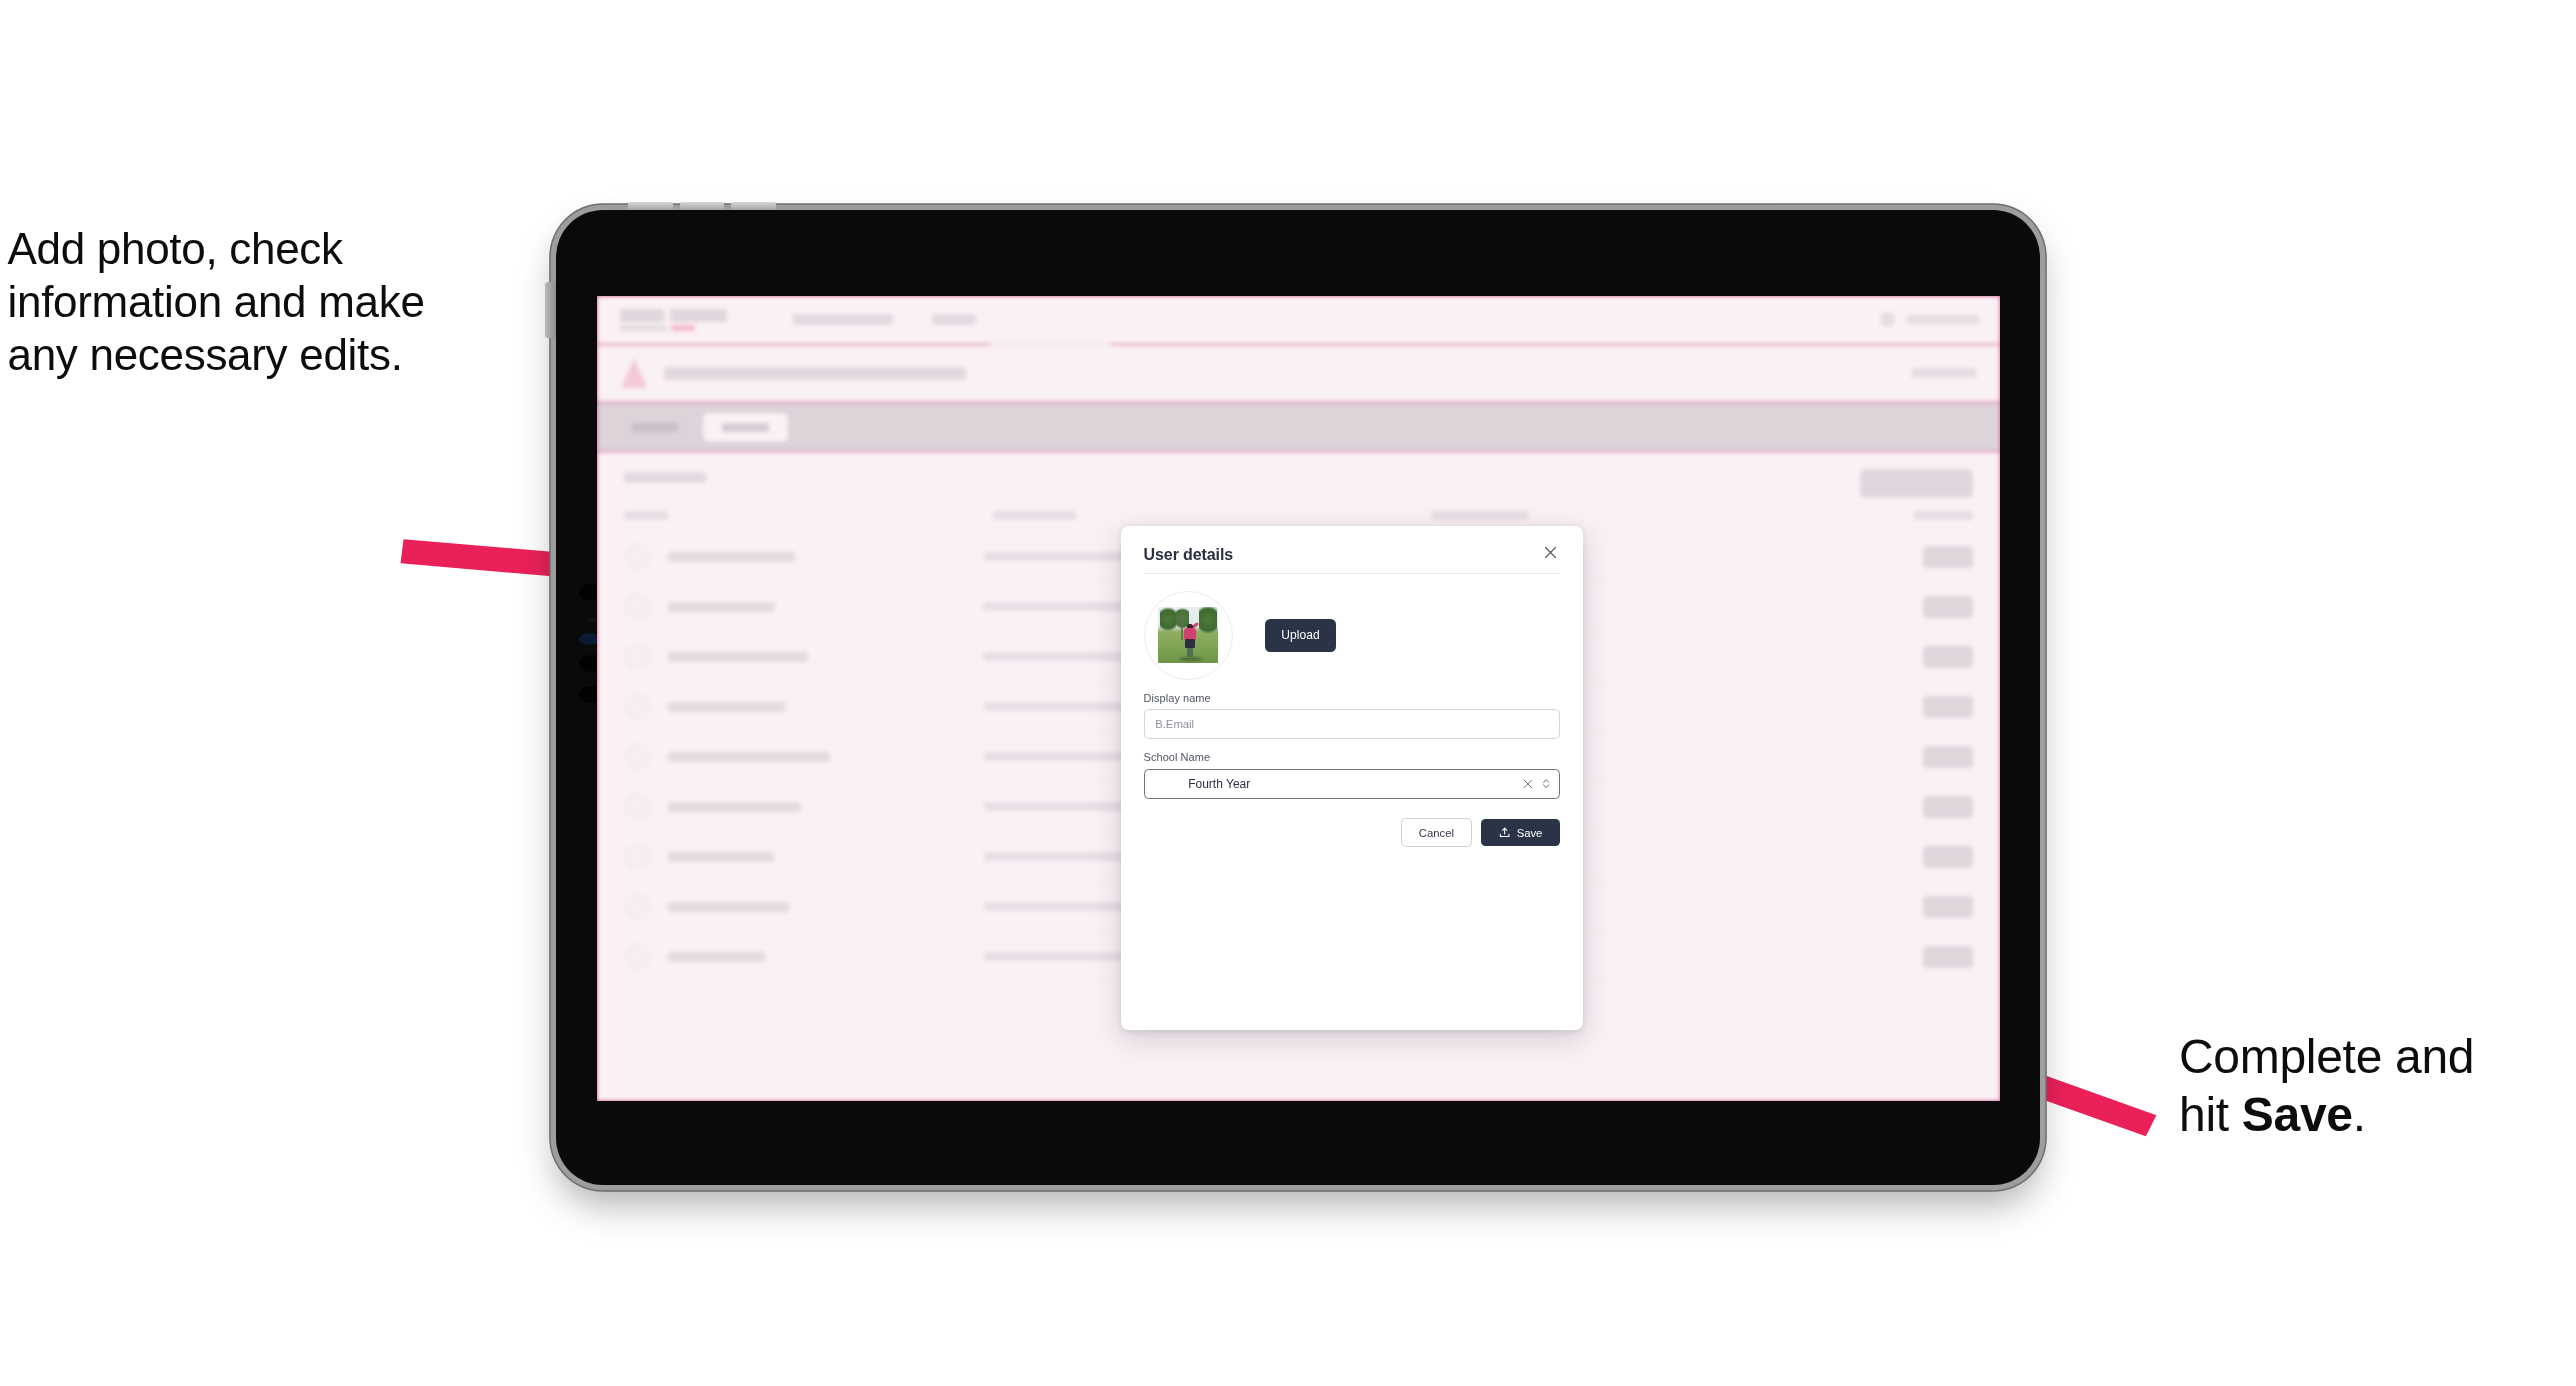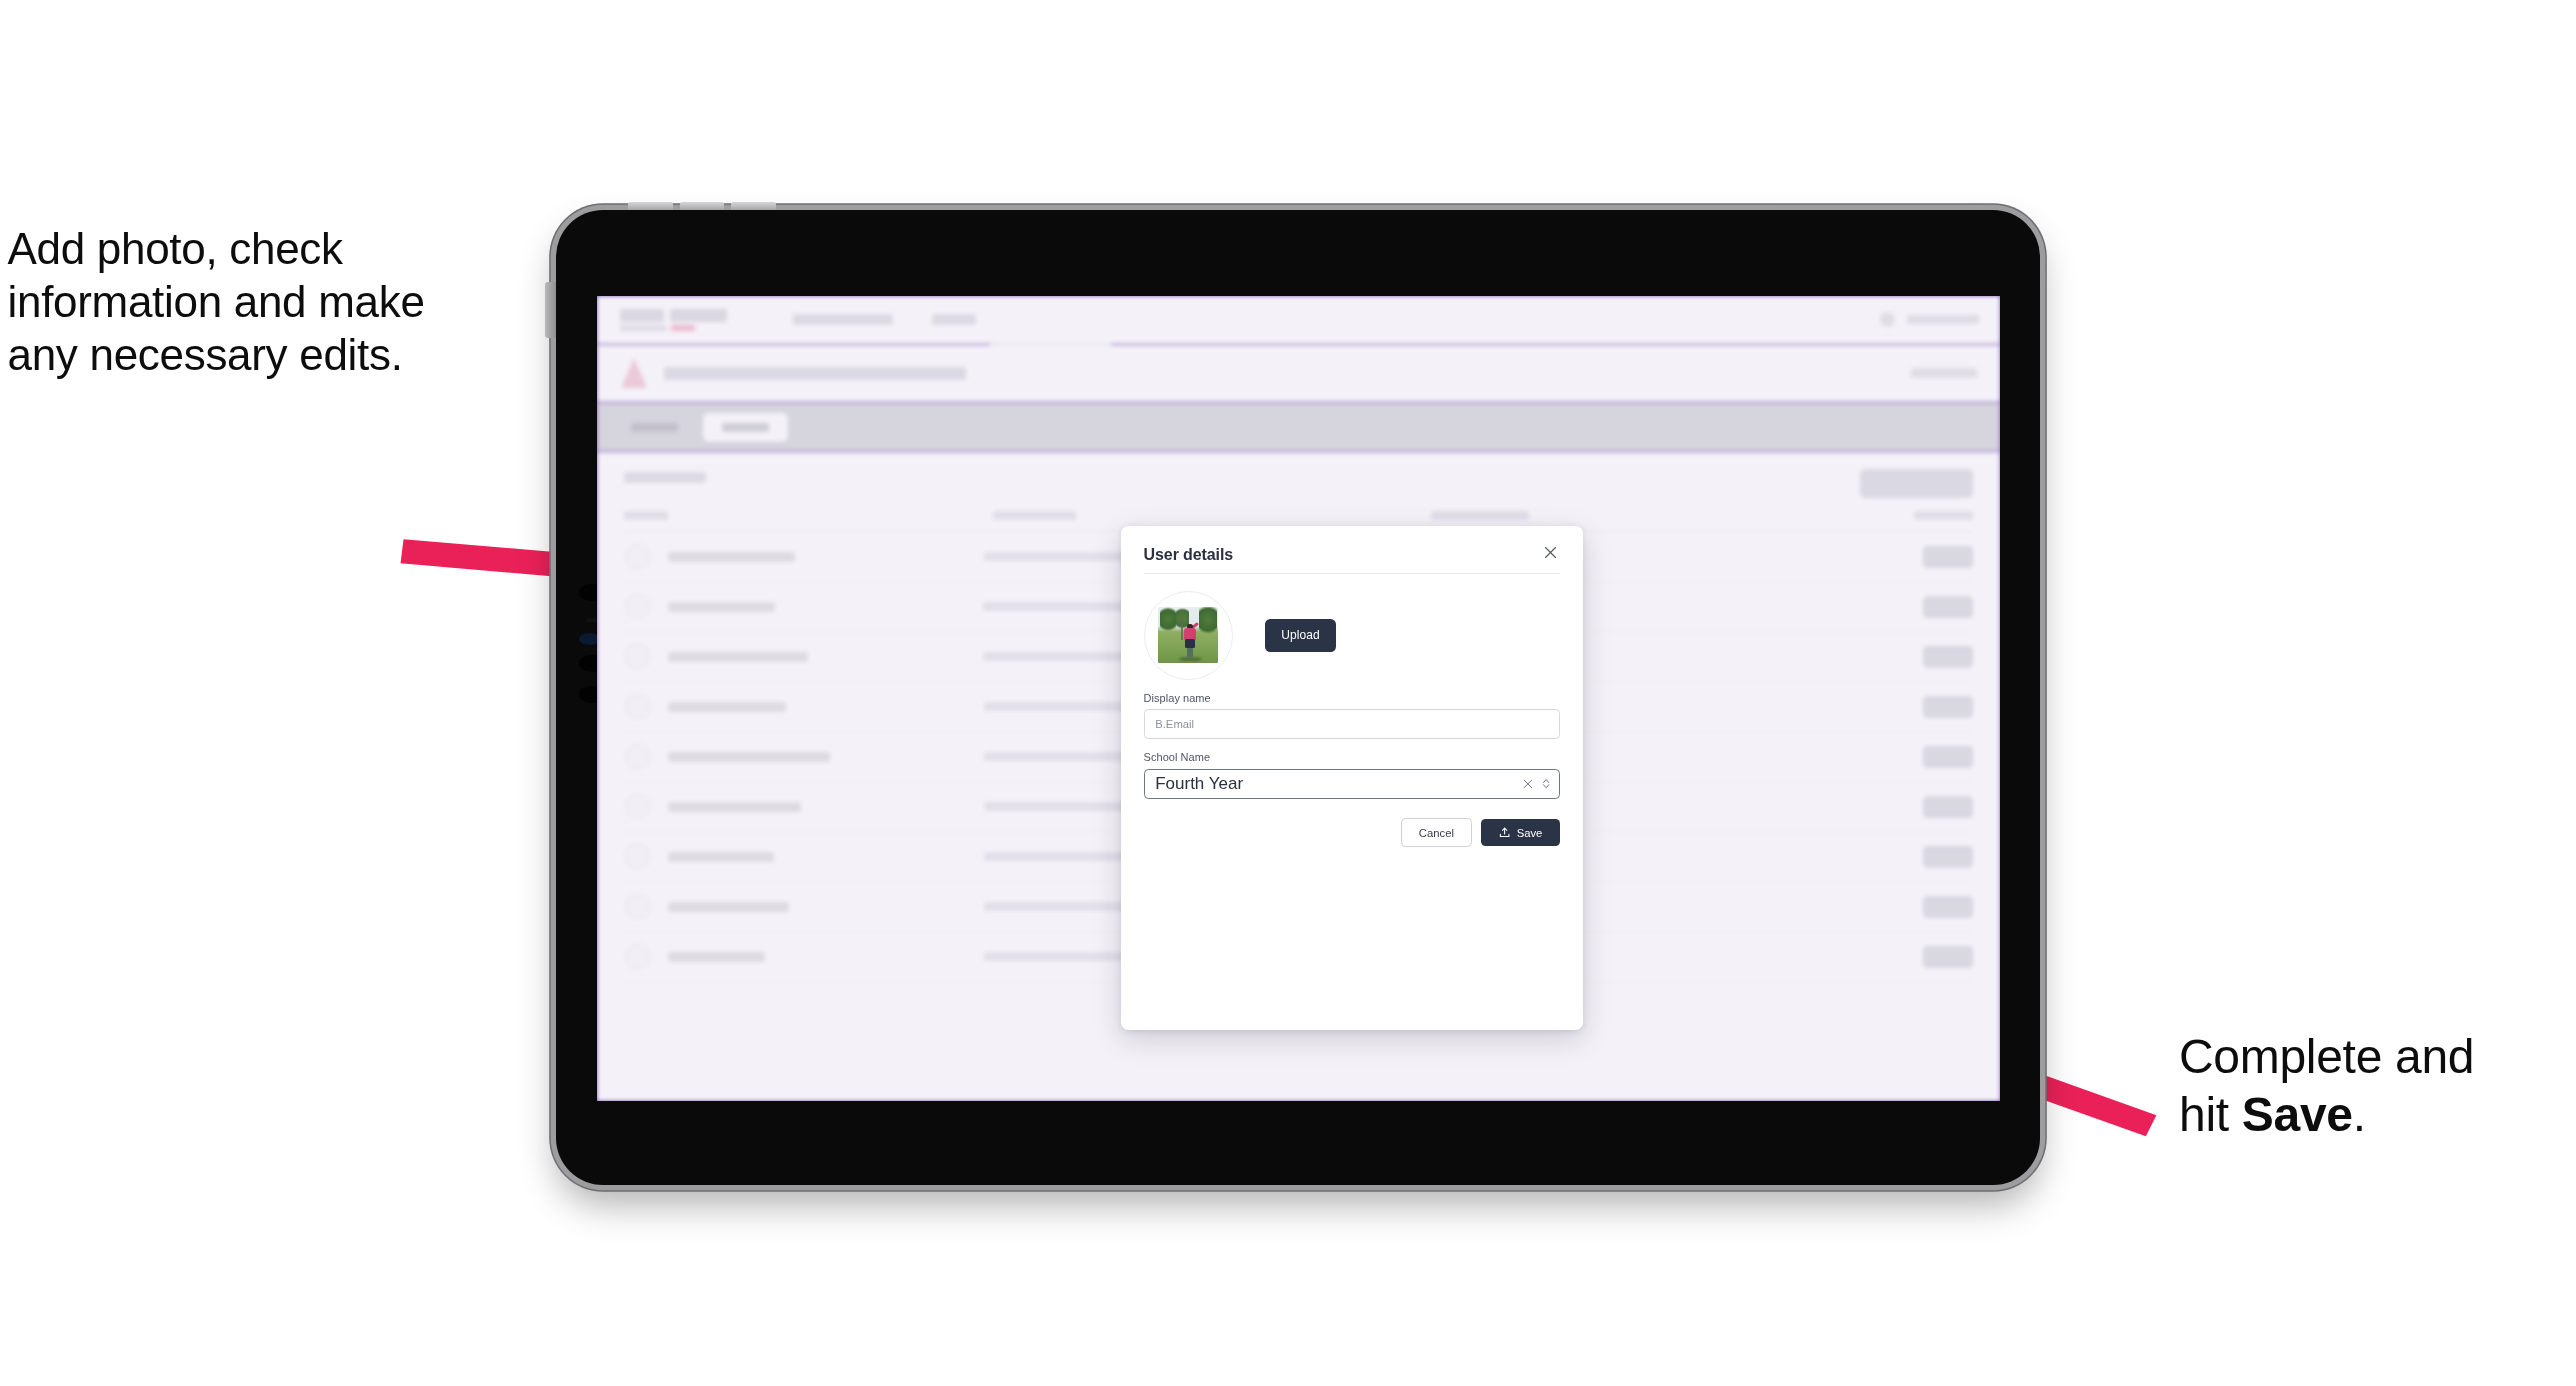--- a/index.html
+++ b/index.html
@@ -103,21 +103,21 @@
   #bezel-dot-4 { top: 445px; width: 26px;  height: 16.6px; }
   #bezel-dot-5 { top: 476px; width: 26px;  height: 16.6px; }
 
   
   #screen {
     position: absolute;
     left: 41px;
     top: 86px;
     width: 1403px;
     height: 805px;
-    background: #4c1d95;
+    background: #be185d;
     overflow: hidden;
   }
 
   
   #bg-app {
     position: absolute;
     inset: 0;
     filter: blur(2.3px);
     opacity: 0.92;
   }
@@ -355,21 +355,21 @@
     height: 30px;
     border: 0.8px solid #6e7380;
     border-radius: 4.5px;
     background: #ffffff;
     padding: 0 9px 0 10.6px;
     display: flex;
     align-items: center;
     cursor: pointer;
   }
   .field-select .sel-value {
-    font-size: 17px; color: #2b3040; flex: 1;
+    font-size: 12px; color: #2b3040; flex: 1; margin-left: 33px;
   }
   .sel-ctl {
     display: flex; align-items: center; gap: 9.8px;
     color: #6a6f7c;
   }
   .sel-ctl span { display: flex; align-items: center; cursor: pointer; }
 
   #modal-actions {
     display: flex; justify-content: flex-end; align-items: center;
     gap: 9px; margin-top: 19.6px;

